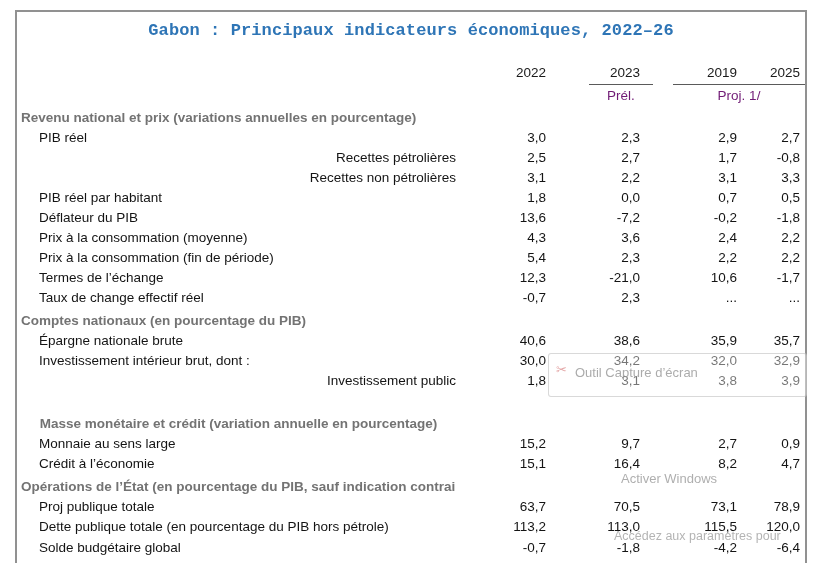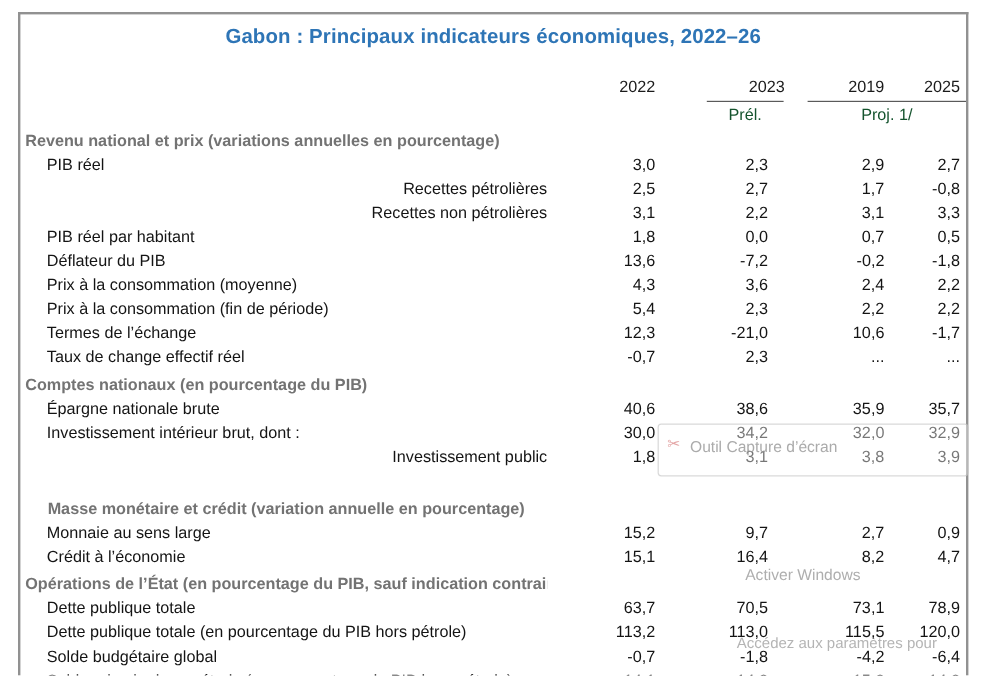--- a/index.html
+++ b/index.html
@@ -21,37 +21,38 @@
     border-top: 2px solid #919191;
     border-right: 2px solid #919191;
   }
 
   .title {
     position: absolute; left: 17px; top: 21px; width: 788px;
     text-align: center;
     font-size: 17px; font-weight: 700;
     color: #2E75B6;
     letter-spacing: 0.1px;
+    font-family: Liberation Mono, monospace;
   }
 
   
   .yr {
     position: absolute; top: 65px;
     font-size: 13.5px; color: #1a1a1a;
   }
   .yr-2022 { right: 273px; }
-  .yr-2023 { right: 165px; }
+  .yr-2023 { right: 179px; }
   .yr-2024 { right: 82px; }
   .yr-2025 { right: 19px; }
   .rule { position: absolute; top: 84px; height: 1px; background: #5a5a5a; }
   .rule-2023 { left: 589px; width: 64px; }
   .rule-proj { left: 673px; width: 132px; }
   .sub {
     position: absolute; top: 88px;
-    font-size: 13.5px; color: #14532d; text-align: center;
+    font-size: 13.5px; color: #701a75; text-align: center;
   }
   .sub-prel { left: 585px; width: 72px; }
   .sub-proj { left: 673px; width: 132px; }
 
   
   #rows {
     position: absolute; left: 16px; top: 108px; width: 790px;
   }
   .row {
     display: flex; align-items: baseline;
@@ -242,21 +243,21 @@
         <span class="val v3">4,7</span>
       </div>
       <div class="row section" style="margin-top: 3px;">
         <span class="lab">Opérations de l’État (en pourcentage du PIB, sauf indication contraire)</span>
         <span class="val v0"></span>
         <span class="val v1"></span>
         <span class="val v2"></span>
         <span class="val v3"></span>
       </div>
       <div class="row item">
-        <span class="lab">Dette publique totale</span>
+        <span class="lab">Proj publique totale</span>
         <span class="val v0">63,7</span>
         <span class="val v1">70,5</span>
         <span class="val v2">73,1</span>
         <span class="val v3">78,9</span>
       </div>
       <div class="row item">
         <span class="lab">Dette publique totale (en pourcentage du PIB hors pétrole)</span>
         <span class="val v0">113,2</span>
         <span class="val v1">113,0</span>
         <span class="val v2">115,5</span>

